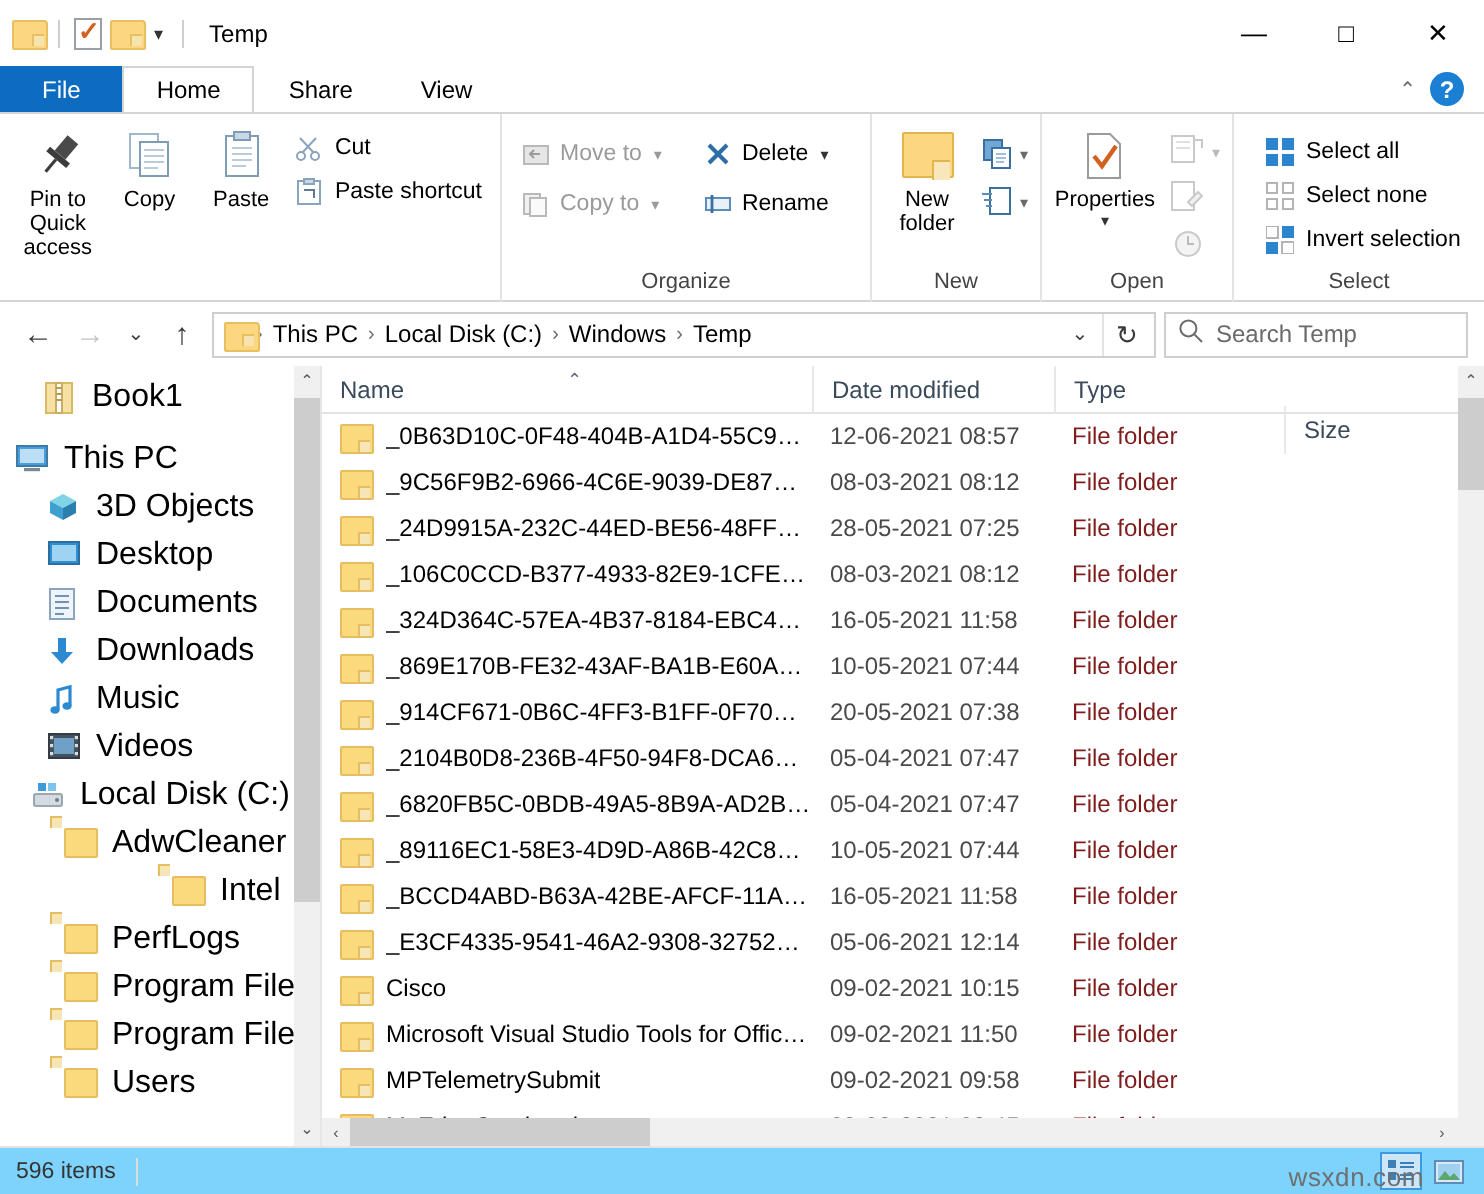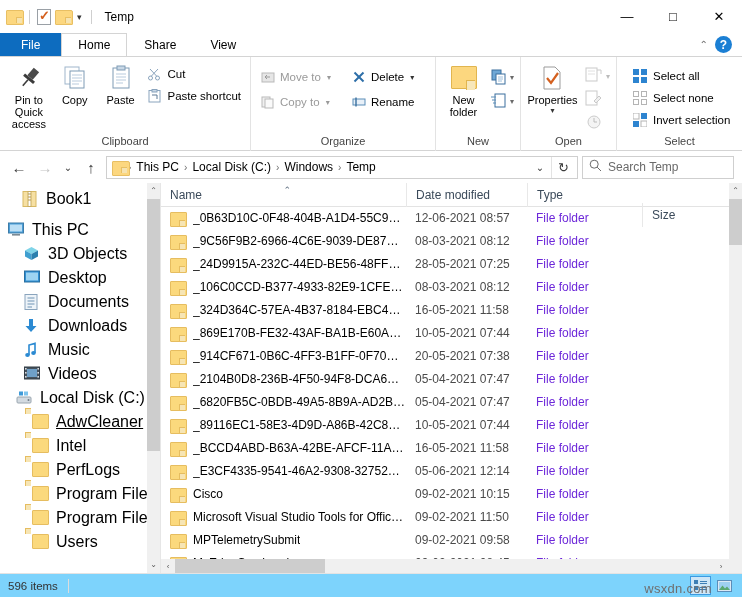--- a/index.html
+++ b/index.html
@@ -113,21 +113,21 @@
   .col-date { width:121px; }
   .col-type { width:115px; }
   .col-size { width:60px;margin-top:40px; }
   .sortmark { position:absolute; left:50%; top:-5px; font-size:9px; color:#5a6b7d; }
 
   .rows { flex:1; overflow:hidden; }
   .row { height:23px; display:flex; align-items:center; font-size:12px; }
   .cell { height:23px; line-height:23px; overflow:hidden; white-space:nowrap; }
   .c-name { width:245px; display:flex; align-items:center; gap:7px; padding-left:9px; color:#000; }
   .c-date { width:121px; padding-left:9px; color:#4a4a4a; }
-  .c-type { width:115px; padding-left:9px; color:#6d28d9; }
+  .c-type { width:115px; padding-left:9px; color:#7f1d1d; }
   .c-size { width:60px; padding-left:9px; color:#4a4a4a; }
   .fname { overflow:hidden; text-overflow:ellipsis; white-space:nowrap; }
 
   .folder-sm { width:16px; height:14px; position:relative; flex-shrink:0; }
   .folder-sm::before { content:""; position:absolute; left:0; top:0; width:15px; height:13px; background:#fbd97d; border:1px solid #e6bd60; border-radius:1px; }
   .folder-sm::after { content:""; position:absolute; right:1px; bottom:0; width:5px; height:5px; background:#f6e5b5; border-left:1px solid #e6bd60; border-top:1px solid #e6bd60; }
 
   .listscroll { position:absolute; right:0; top:0; width:13px; height:calc(100% - 14px); background:#f0f0f0; }
   .listscroll .arr { height:16px; text-align:center; font-size:8px; color:#5a5a5a; line-height:16px; }
   .listscroll .thumb { position:absolute; top:16px; left:0; width:13px; height:46px; background:#cdcdcd; }
@@ -248,21 +248,20 @@
               <svg width="13" height="14" viewBox="0 0 13 14">
                   <rect x="1" y="1.5" width="11" height="11.5" fill="#fff" stroke="#8aa4bd"></rect>
                   <rect x="4" y="0.5" width="5" height="2.5" fill="#c9d8e6" stroke="#8aa4bd"></rect>
                   <path d="M4 6 h5 v4" stroke="#5e7a96" fill="none"></path>
                 </svg>
             </span>
             <span>Paste shortcut</span>
           </div>
         </div>
       </div>
-      <div class="rgroup-label">Clipboard</div>
     </div>
 
     <div class="rgroup" style="width:185px;">
       <div class="rgroup-body" style="gap:14px;">
         <div class="orgcol">
           <div class="movebtn">
             <span class="si">
               <svg width="14" height="14" viewBox="0 0 14 14">
                   <rect x="1" y="3" width="12" height="9" fill="#e6e6e6" stroke="#b9b9b9"></rect>
                   <path d="M9 7 H4 M6 5 L4 7 L6 9" stroke="#9a9a9a" fill="none"></path>
@@ -584,25 +583,25 @@
             <svg width="16" height="15" viewBox="0 0 16 15">
                 <rect x="1" y="7" width="14" height="6" rx="1" fill="#d3dae0" stroke="#9aa6b0"></rect>
                 <rect x="3" y="1.5" width="4" height="4" fill="#3f9ad8"></rect>
                 <rect x="8" y="1.5" width="4" height="4" fill="#7dc3ec"></rect>
                 <circle cx="12.5" cy="10" r="1" fill="#6f7d88"></circle>
               </svg>
           </span>
           <span>Local Disk (C:)</span>
         </div>
 
-        <div class="titem" style="padding-left:32px;text-decoration:underline;">
+        <div class="titem" style="padding-left:32px;">
           <span class="tico"><span class="folder-sm"></span></span>
           <span>AdwCleaner</span>
         </div>
-        <div class="titem" style="padding-left:32px;">
+        <div class="titem" style="padding-left:50px;margin-left:36px;">
           <span class="tico"><span class="folder-sm"></span></span>
           <span>Intel</span>
         </div>
         <div class="titem" style="padding-left:32px;">
           <span class="tico"><span class="folder-sm"></span></span>
           <span>PerfLogs</span>
         </div>
         <div class="titem" style="padding-left:32px;">
           <span class="tico"><span class="folder-sm"></span></span>
           <span>Program Files</span>

